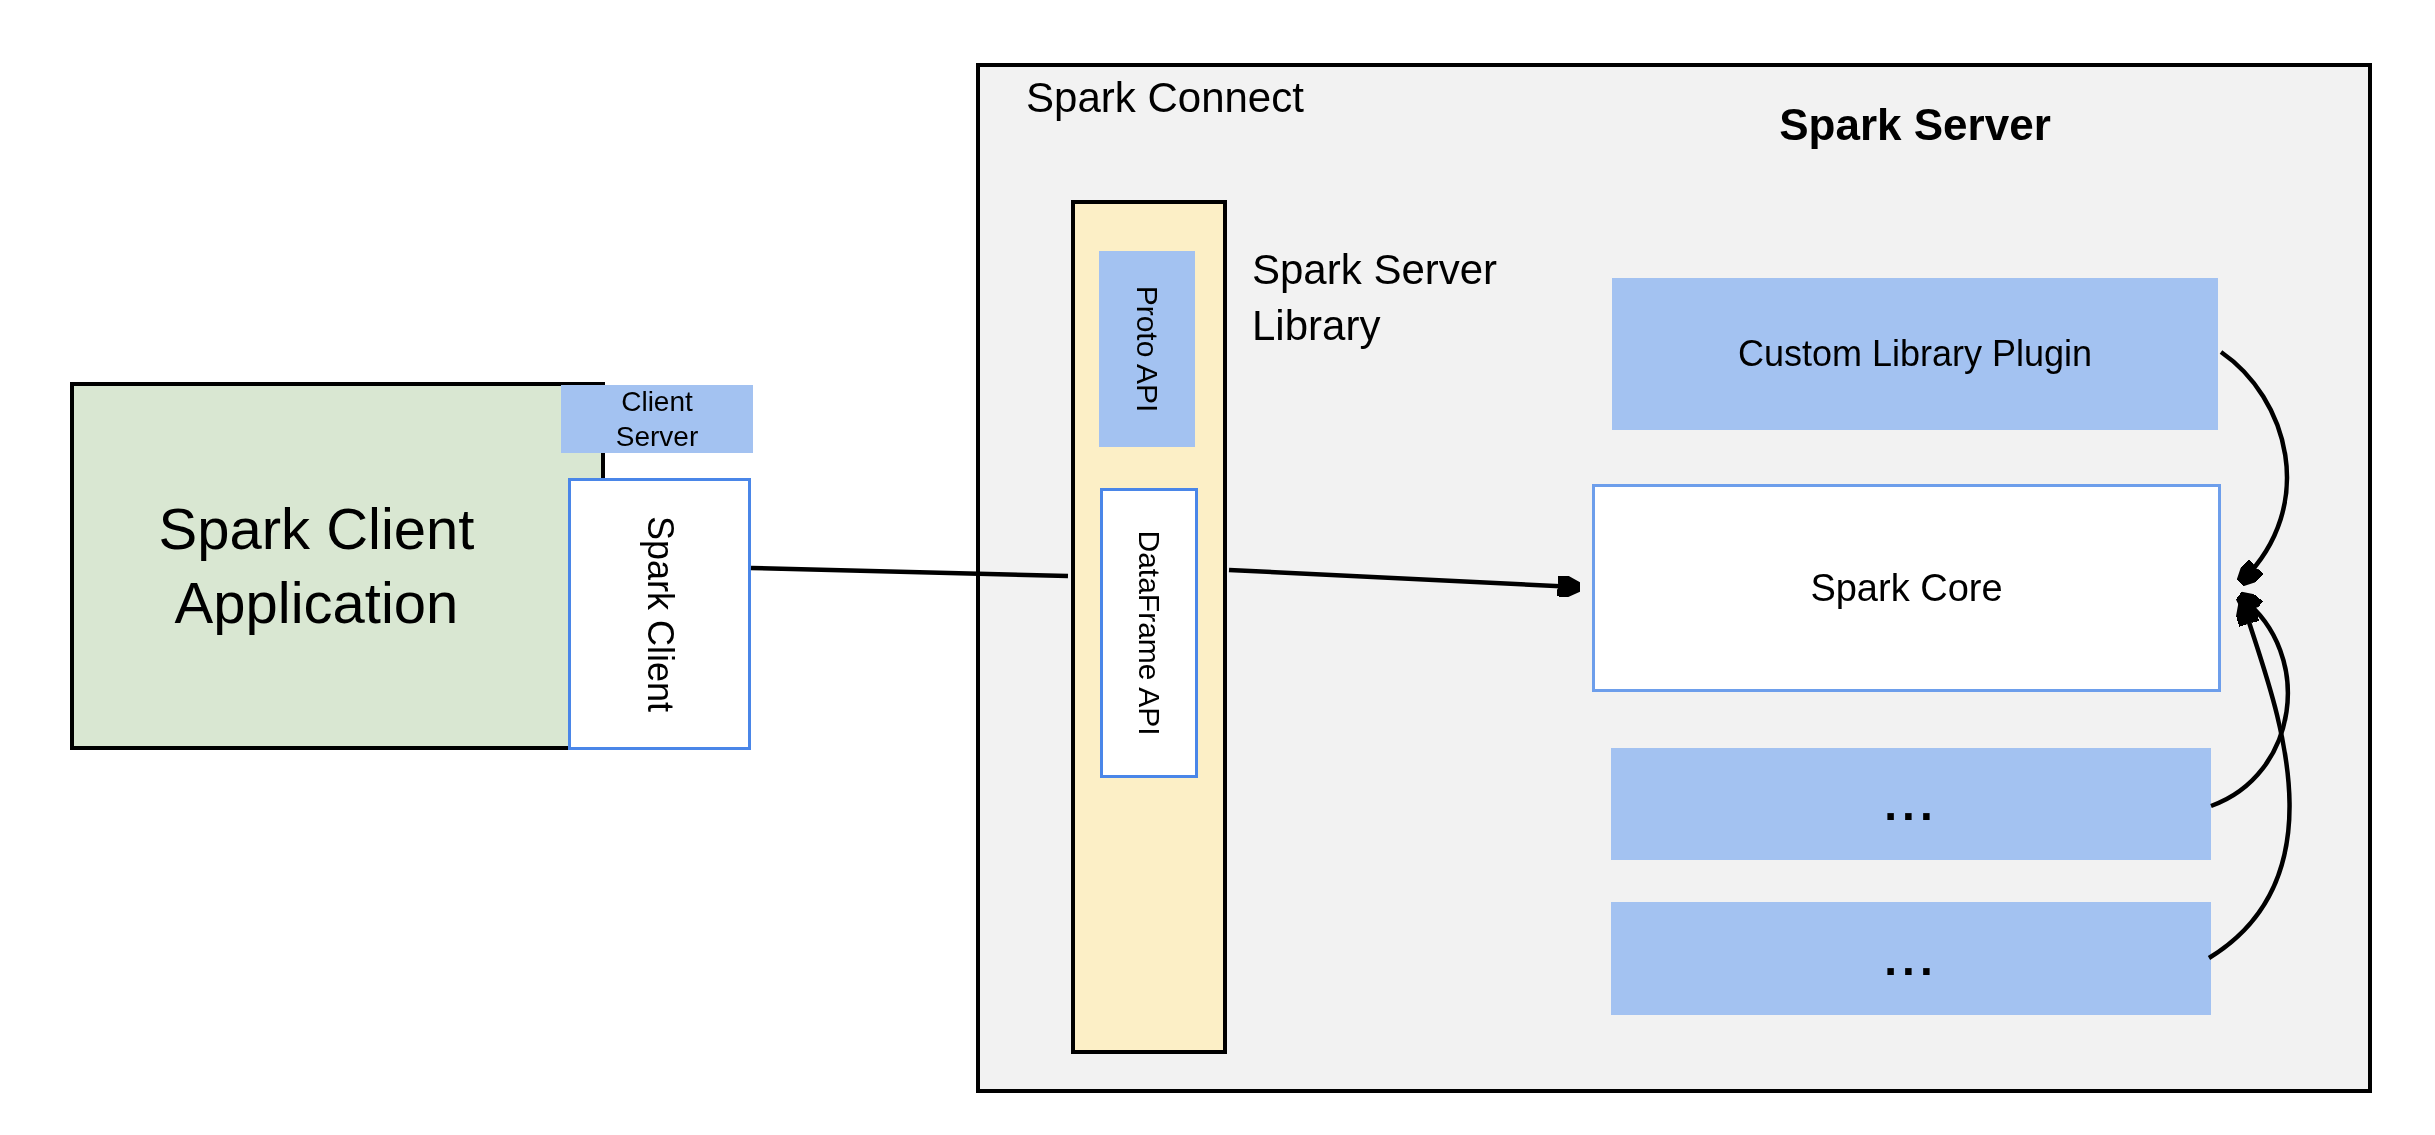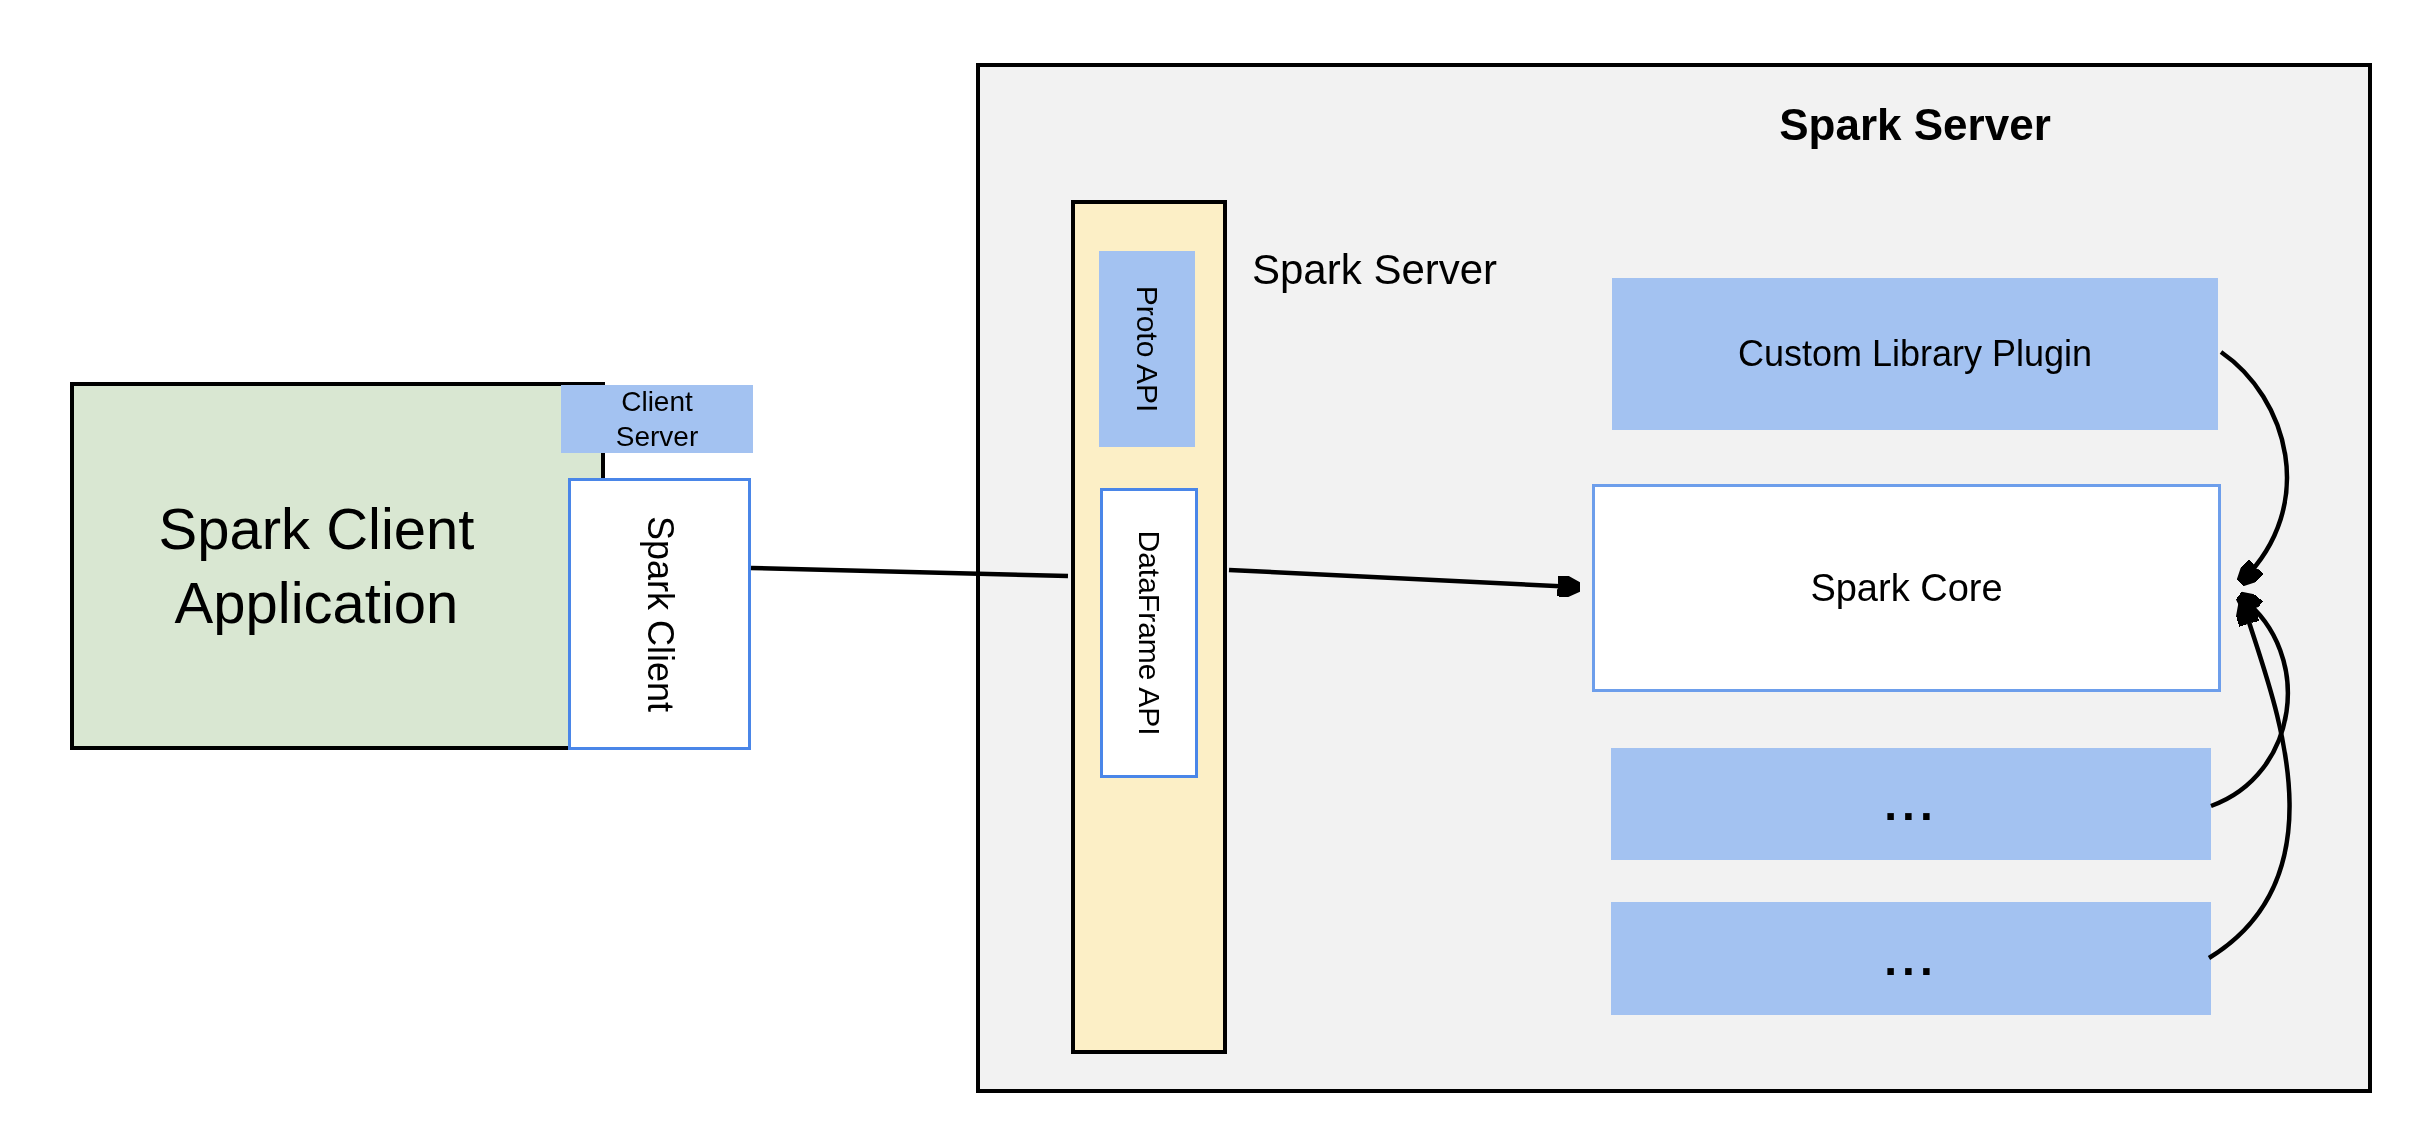--- a/index.html
+++ b/index.html
@@ -63,31 +63,33 @@
       <div>Server</div>
     </div>
   </div>
 
   <div class="abs sclient-box">
     <span class="vlabel">Spark Client</span>
   </div>
 
   <div class="abs gray-box"></div>
   <div class="abs connect-title">
+    <div>Spark Connect</div>
   </div>
 
   <div class="abs beige-box"></div>
   <div class="abs proto-box">
     <span class="vlabel">Proto API</span>
   </div>
   <div class="abs df-box">
     <span class="vlabel">DataFrame API</span>
   </div>
   <div class="abs lib-label">
     <div>Spark Server</div>
+    <div>Library</div>
   </div>
 
   <div class="abs server-title">Spark Server</div>
   <div class="abs plugin-box center">
     <span>Custom Library Plugin</span>
   </div>
   <div class="abs core-box center">
     <span>Spark Core</span>
   </div>
   <div class="abs more-box more-a center">

